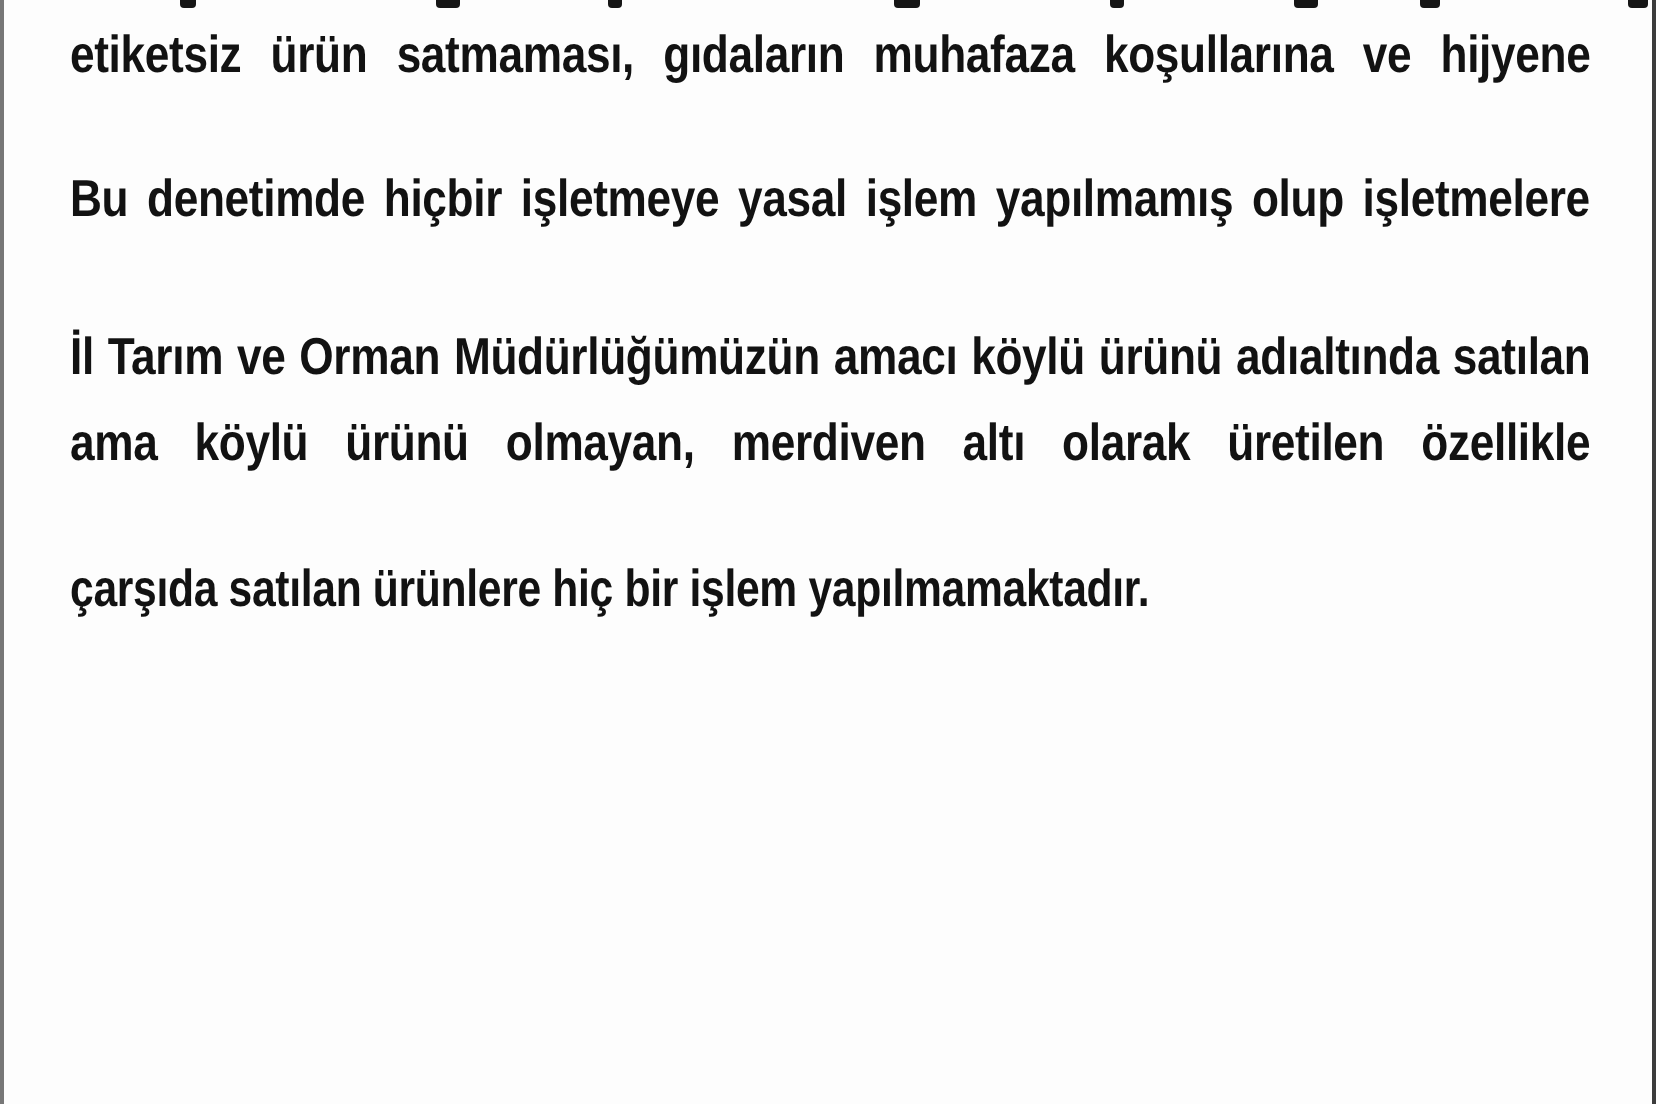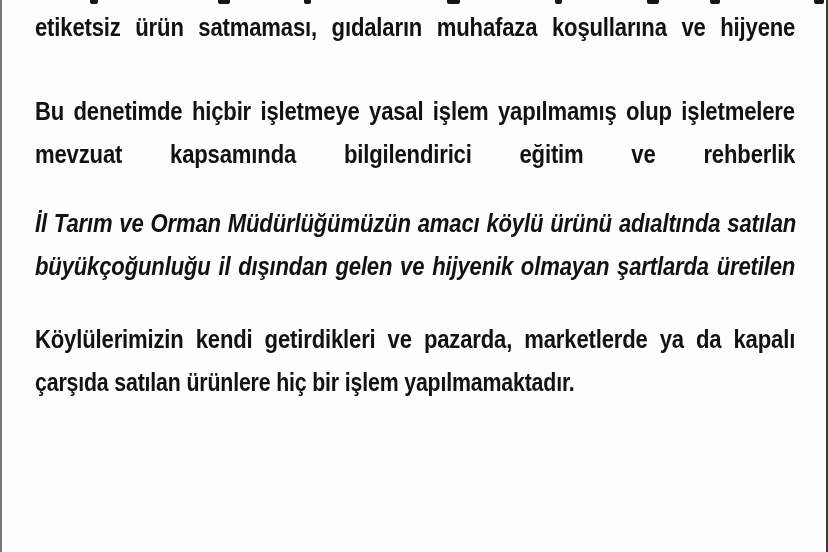--- a/index.html
+++ b/index.html
@@ -15,22 +15,22 @@
     font-family:"Liberation Sans","DejaVu Sans",sans-serif;
     color:#121212;
   }
   .content{
     position:absolute;
     left:33px;top:0;
     width:760px;
   }
   .para{margin:0;padding:0;}
   .para-1{margin-top:6px;}
-  .para-2{margin-top:41px;}
-  .para-3{margin-top:26px;font-style:italic;}
+  .para-2{margin-top:29px;}
+  .para-3{margin-top:36px;}
   .para-4{margin-top:30px;}
   .line{
     height:43px;
     line-height:43px;
     white-space:nowrap;
     overflow:visible;
     font-weight:700;
     font-size:26px;
     letter-spacing:-0.2px;
   }
@@ -71,27 +71,25 @@
   </div>
 
   <div class="content">
 
     <div class="para para-1">
       <div class="line"><span class="ln" style="word-spacing: 10.1597px; transform: scaleX(0.85);">etiketsiz ürün satmaması, gıdaların muhafaza koşullarına ve hijyene</span></div>
     </div>
 
     <div class="para para-2">
       <div class="line"><span class="ln" style="word-spacing: 4.01471px; transform: scaleX(0.85);">Bu denetimde hiçbir işletmeye yasal işlem yapılmamış olup işletmelere</span></div>
-      <div class="line"><span class="ln" style="word-spacing: 49.2235px; transform: scaleX(0.85);">mevzuat kapsamında bilgilendirici eğitim ve rehberlik</span></div>
     </div>
 
     <div class="para para-3">
       <div class="line"><span class="ln" style="word-spacing: 1.12418px; transform: scaleX(0.85);">İl Tarım ve Orman Müdürlüğümüzün amacı köylü ürünü adıaltında satılan</span></div>
-      <div class="line"><span class="ln" style="word-spacing: 2.13971px; transform: scaleX(0.85);">büyükçoğunluğu il dışından gelen ve hijyenik olmayan şartlarda üretilen</span></div>
+      <div class="line"><span class="ln" style="word-spacing: 14.7647px; transform: scaleX(0.85);">ama köylü ürünü olmayan, merdiven altı olarak üretilen özellikle</span></div>
     </div>
 
     <div class="para para-4">
-      <div class="line"><span class="ln" style="word-spacing: 7.13971px; transform: scaleX(0.85);">Köylülerimizin kendi getirdikleri ve pazarda, marketlerde ya da kapalı</span></div>
       <div class="line"><span class="ln" style="transform: scaleX(0.82);">çarşıda satılan ürünlere hiç bir işlem yapılmamaktadır.</span></div>
     </div>
 
   </div>
 </div>
 
 </body></html>

